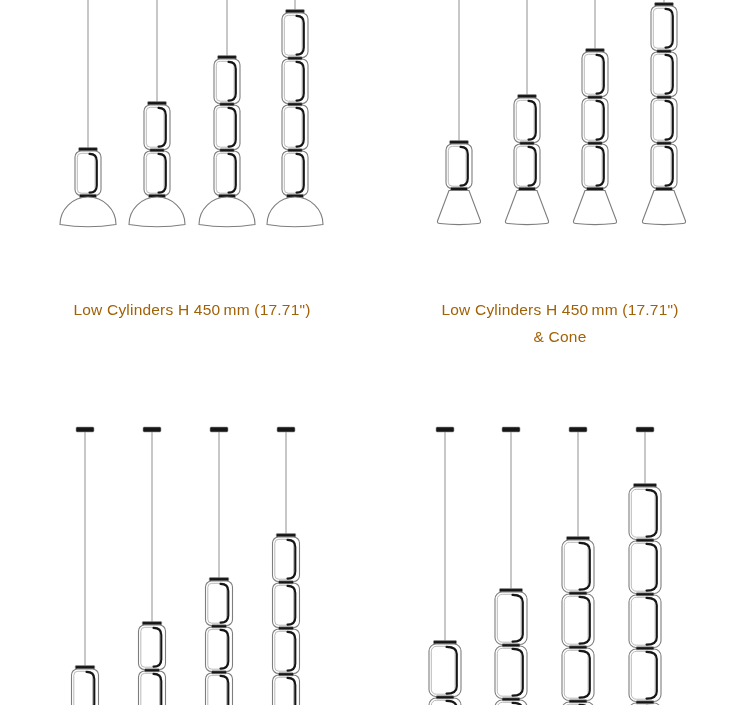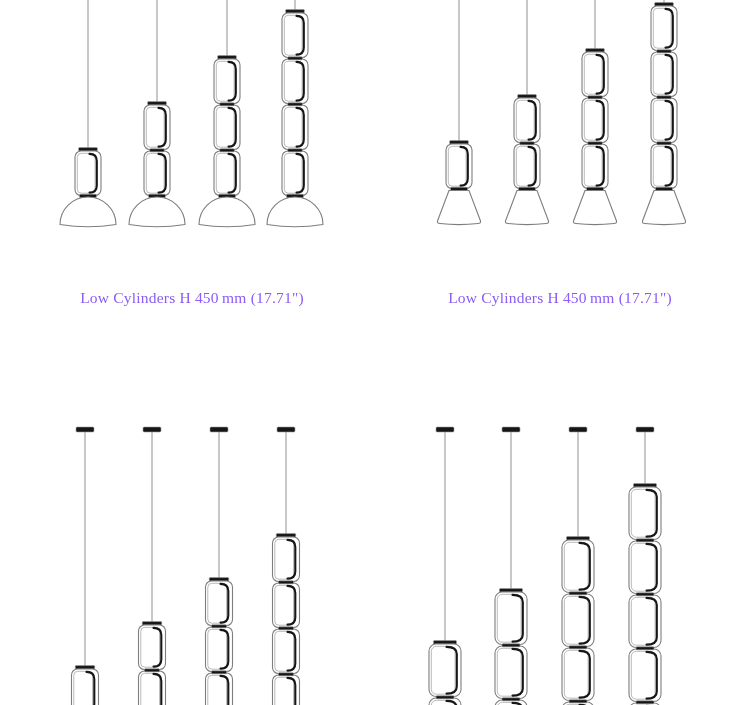--- a/index.html
+++ b/index.html
@@ -3,25 +3,24 @@
 <meta charset="utf-8">
 <style>
   html,body{margin:0;padding:0;}
   body{
     width:750px;height:705px;position:relative;overflow:hidden;
     background:#ffffff;
     font-family:"Liberation Sans", sans-serif;
   }
   #stage{position:absolute;left:0;top:0;width:750px;height:705px;}
   .caption{
-    position:absolute;top:285px;width:340px;
+    position:absolute;top:297px;width:340px;
     text-align:center;
     font-size:15.5px;line-height:26.5px;letter-spacing:.2px;
-    color:#8b5cf6;
-    font-family:Liberation Serif, serif;
+    color:#a16207;
   }
   .caption .ln{display:block;}
   #caption-bowl{left:22px;}
   #caption-cone{left:390px;}
 </style>
 </head>
 <body>
 
 <svg id="stage" xmlns="http://www.w3.org/2000/svg" viewBox="0 0 750 705">
     <g>
@@ -329,13 +328,14 @@
       <rect x="636.04" y="700.8" width="17.92" height="3" rx="0.8" fill="#161616" stroke="#9a9a9a" stroke-width="0.6"></rect>
     </g>
   </svg>
 
 <div class="caption" id="caption-bowl">
   <span class="ln">Low Cylinders H 450 mm (17.71")</span>
 </div>
 
 <div class="caption" id="caption-cone">
   <span class="ln">Low Cylinders H 450 mm (17.71")</span>
+  <span class="ln">&amp; Cone</span>
 </div>
 
 </body></html>

